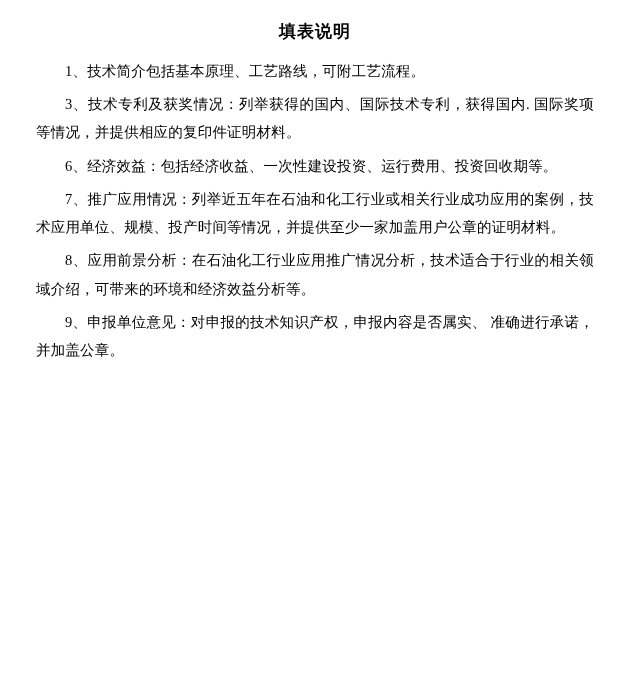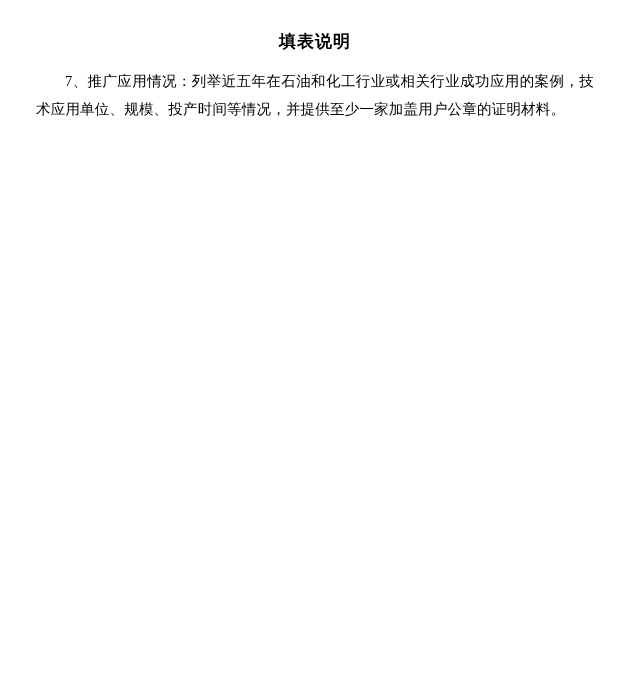--- a/index.html
+++ b/index.html
@@ -11,21 +11,21 @@
     height: 688px;
     background: #ffffff;
     font-family: "Liberation Serif", "DejaVu Serif", serif;
     color: #000000;
     overflow: hidden;
   }
   .page {
     width: 632px;
     height: 688px;
     box-sizing: border-box;
-    padding: 30px 38px 0 36px;
+    padding: 20px 38px 0 36px;
     position: relative;
   }
   .doc-title {
     text-align: center;
     font-size: 17px;
     font-weight: bold;
     letter-spacing: 1px;
     margin: 0 0 13px 0;
     line-height: 1.4;
   }
@@ -38,14 +38,19 @@
     text-indent: 2em;
     letter-spacing: 0.2px;
   }
 </style>
 </head>
 <body>
 
 <div class="page">
   <h1 class="doc-title">填表说明</h1>
 
+  <p class="para">1、技术简介包括基本原理、工艺路线，可附工艺流程。</p>
+  <p class="para">3、技术专利及获奖情况：列举获得的国内、国际技术专利，获得国内. 国际奖项等情况，并提供相应的复印件证明材料。</p>
+  <p class="para">6、经济效益：包括经济收益、一次性建设投资、运行费用、投资回收期等。</p>
   <p class="para">7、推广应用情况：列举近五年在石油和化工行业或相关行业成功应用的案例，技术应用单位、规模、投产时间等情况，并提供至少一家加盖用户公章的证明材料。</p>
+  <p class="para">8、应用前景分析：在石油化工行业应用推广情况分析，技术适合于行业的相关领域介绍，可带来的环境和经济效益分析等。</p>
+  <p class="para">9、申报单位意见：对申报的技术知识产权，申报内容是否属实、 准确进行承诺，并加盖公章。</p>
 </div>
 
 </body></html>

